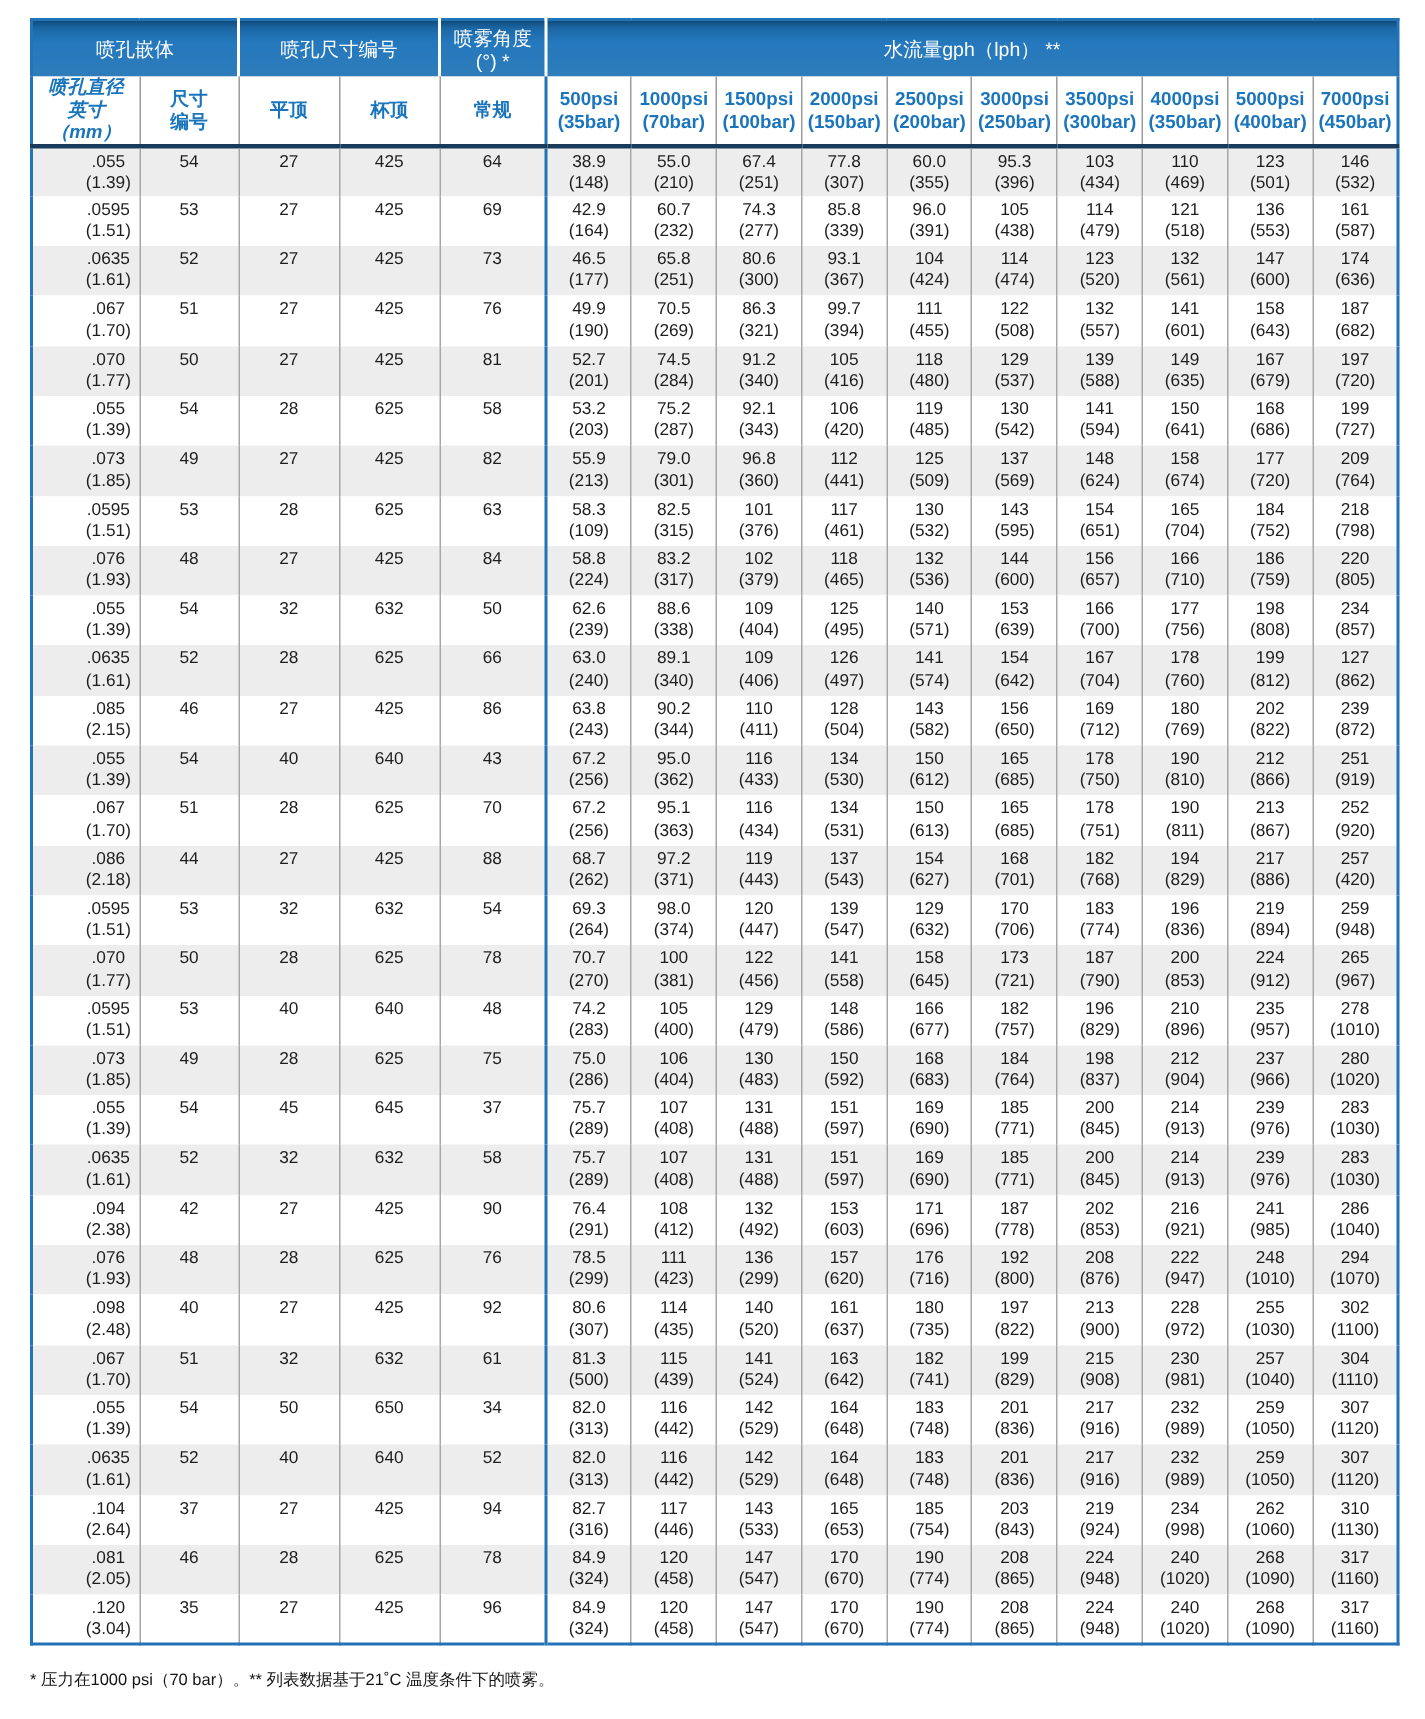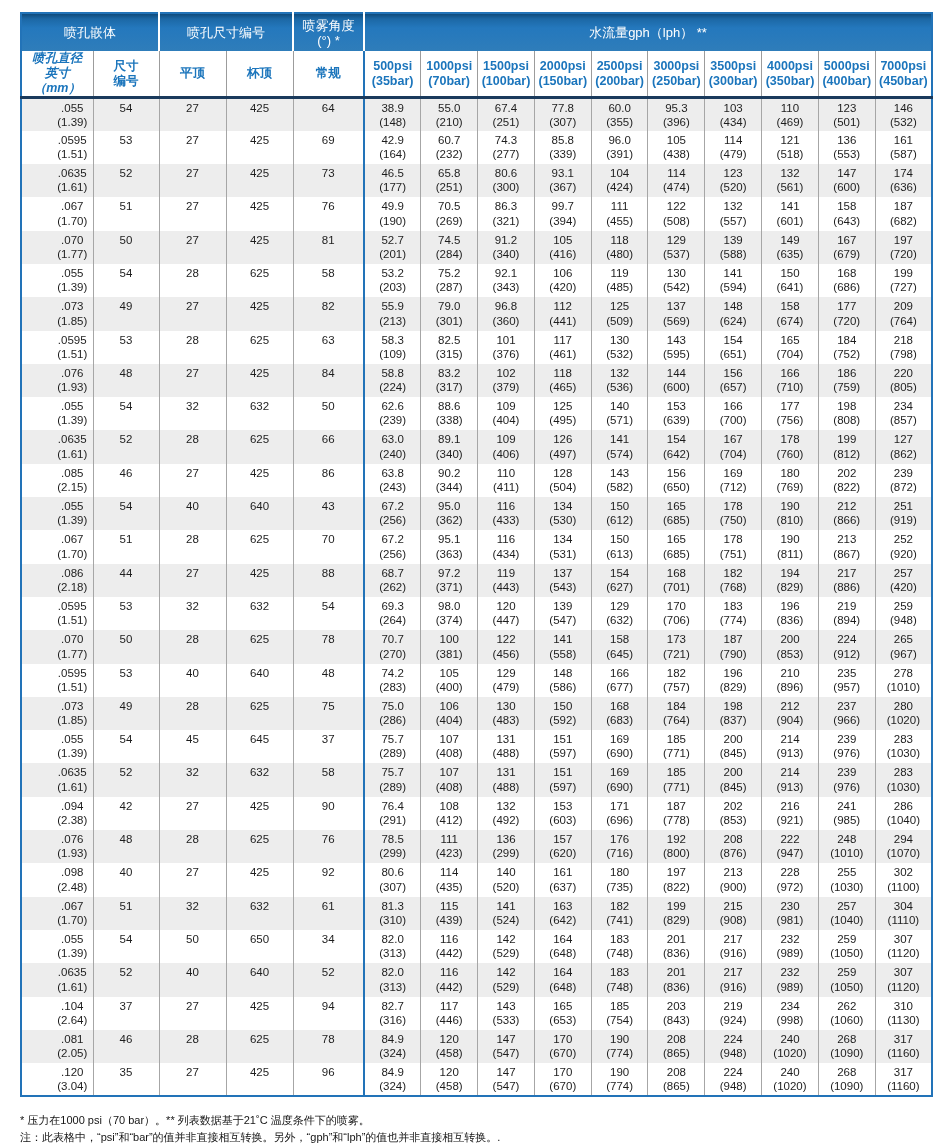--- a/index.html
+++ b/index.html
@@ -1549,21 +1549,21 @@
             <div>32</div>
           </td>
           <td>
             <div>632</div>
           </td>
           <td>
             <div>61</div>
           </td>
           <td class="blue-sep">
             <div>81.3</div>
-            <div>(310)</div>
+            <div>(500)</div>
           </td>
           <td>
             <div>115</div>
             <div>(439)</div>
           </td>
           <td>
             <div>141</div>
             <div>(524)</div>
           </td>
           <td>
@@ -1883,15 +1883,14 @@
           <td>
             <div>317</div>
             <div>(1160)</div>
           </td>
         </tr>
       </tbody>
   </table>
 
   <div class="footnotes">
     <div>* 压力在1000 psi（70 bar）。** 列表数据基于21˚C 温度条件下的喷雾。</div>
-    <div>注：此表格中，“psi”和“bar”的值并非直接相互转换。另外，“gph”和“lph”的值也并非直接相互转换。.</div>
   </div>
 </div>
 
 </body></html>

